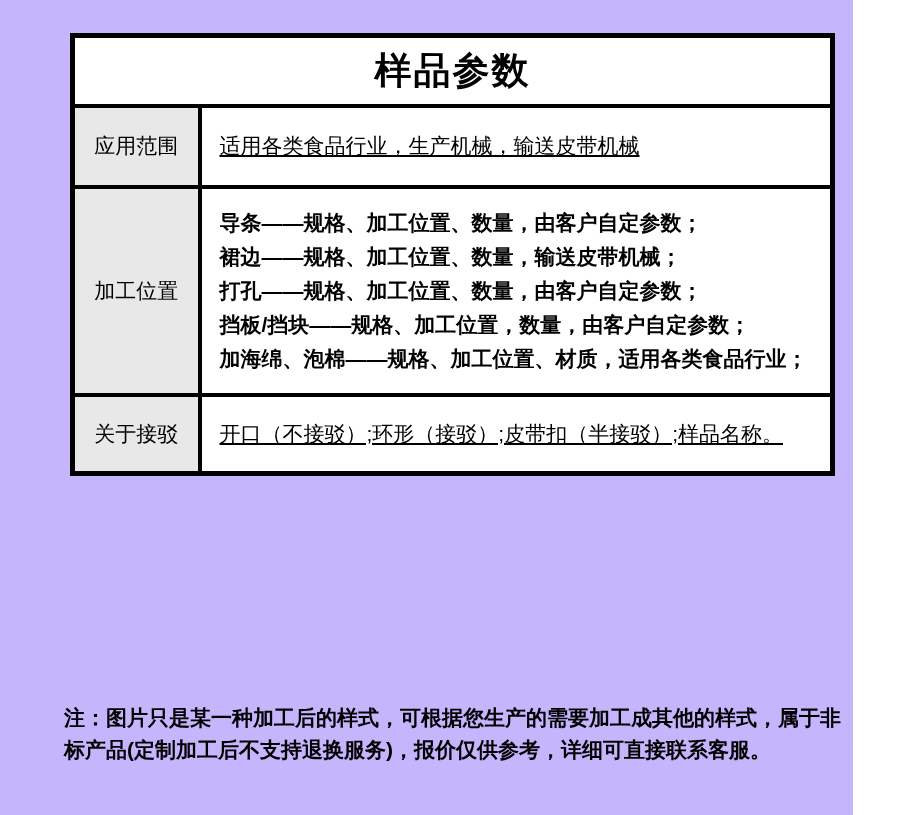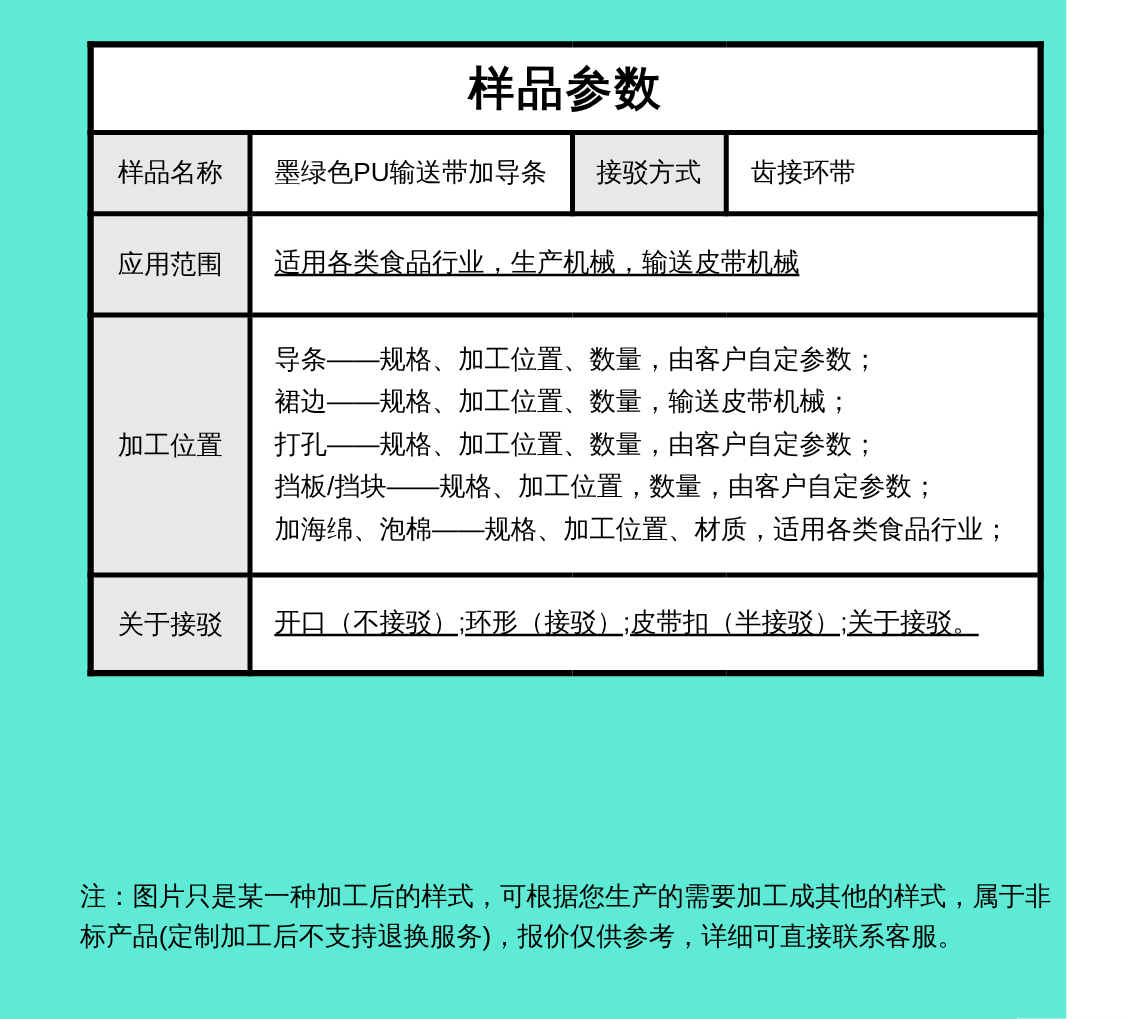--- a/index.html
+++ b/index.html
@@ -3,21 +3,21 @@
 <meta charset="utf-8">
 <style>
   * { margin: 0; padding: 0; box-sizing: border-box; }
   html, body {
     width: 900px; height: 815px;
     background: #ffffff;
     font-family: "Liberation Sans", "DejaVu Sans", sans-serif;
     color: #000000;
     overflow: hidden;
   }
-  .canvas { position: relative; width: 853px; height: 815px; background: #5eead4; }
+  .canvas { position: relative; width: 853px; height: 815px; background: #c4b5fd; }
 
   table.spec-table {
     position: absolute; left: 70px; top: 33px;
     width: 760px;
     border-collapse: collapse;
     table-layout: fixed;
     border: 5px solid #000000;
   }
   table.spec-table th, table.spec-table td {
     border: 4px solid #000000;
@@ -44,57 +44,51 @@
     padding-left: 18px;
     padding-right: 8px;
   }
   tr.r-param { height: 65px; }
   tr.r-thick { height: 81px; }
   tr.r-apply { height: 81px; }
   tr.r-special { height: 208px; }
   tr.r-joint { height: 79px; }
 
   td.value .ln { line-height: 27px; }
-  tr.r-special td.value .ln { line-height: 34px; }
+  tr.r-special td.value .ln { line-height: 34px; font-weight: bold; }
   tr.r-apply td.value .ln, tr.r-joint td.value .ln { line-height: 26px; text-decoration: underline; }
 
   .note {
     position: absolute;
     left: 64px; top: 702px;
     width: 782px;
     font-size: 21px;
     line-height: 32px;
     text-align: left;
-    font-weight: 400;
+    font-weight: 700;
   }
 </style>
 </head>
 <body>
 
 <div class="canvas">
 
   <table class="spec-table">
     <colgroup>
       <col style="width:127px">
       <col style="width:258px">
       <col style="width:123px">
       <col style="width:252px">
     </colgroup>
 
     <tbody>
         <tr>
       <td colspan="4" class="title-cell">样品参数</td>
     </tr>
 
-    <tr class="r-param">
-      <th class="label">样品名称</th>
-      <td class="value">墨绿色PU输送带加导条</td>
-      <th class="label">接驳方式</th>
-      <td class="value">齿接环带</td>
-    </tr>
 
 
 
     <tr class="r-apply">
       <th class="label">应用范围</th>
       <td class="value" colspan="3">
         <div class="ln">适用各类食品行业，生产机械，输送皮带机械</div>
       </td>
     </tr>
 
@@ -105,21 +99,21 @@
         <div class="ln">裙边——规格、加工位置、数量，输送皮带机械；</div>
         <div class="ln">打孔——规格、加工位置、数量，由客户自定参数；</div>
         <div class="ln">挡板/挡块——规格、加工位置，数量，由客户自定参数；</div>
         <div class="ln">加海绵、泡棉——规格、加工位置、材质，适用各类食品行业；</div>
       </td>
     </tr>
 
     <tr class="r-joint">
       <th class="label">关于接驳</th>
       <td class="value" colspan="3">
-        <div class="ln">开口（不接驳）;环形（接驳）;皮带扣（半接驳）;关于接驳。</div>
+        <div class="ln">开口（不接驳）;环形（接驳）;皮带扣（半接驳）;样品名称。</div>
       </td>
     </tr>
   </tbody>
     </table>
 
   <p class="note">注：图片只是某一种加工后的样式，可根据您生产的需要加工成其他的样式，属于非标产品(定制加工后不支持退换服务)，报价仅供参考，详细可直接联系客服。</p>
 
 </div>
 
 </body></html>

